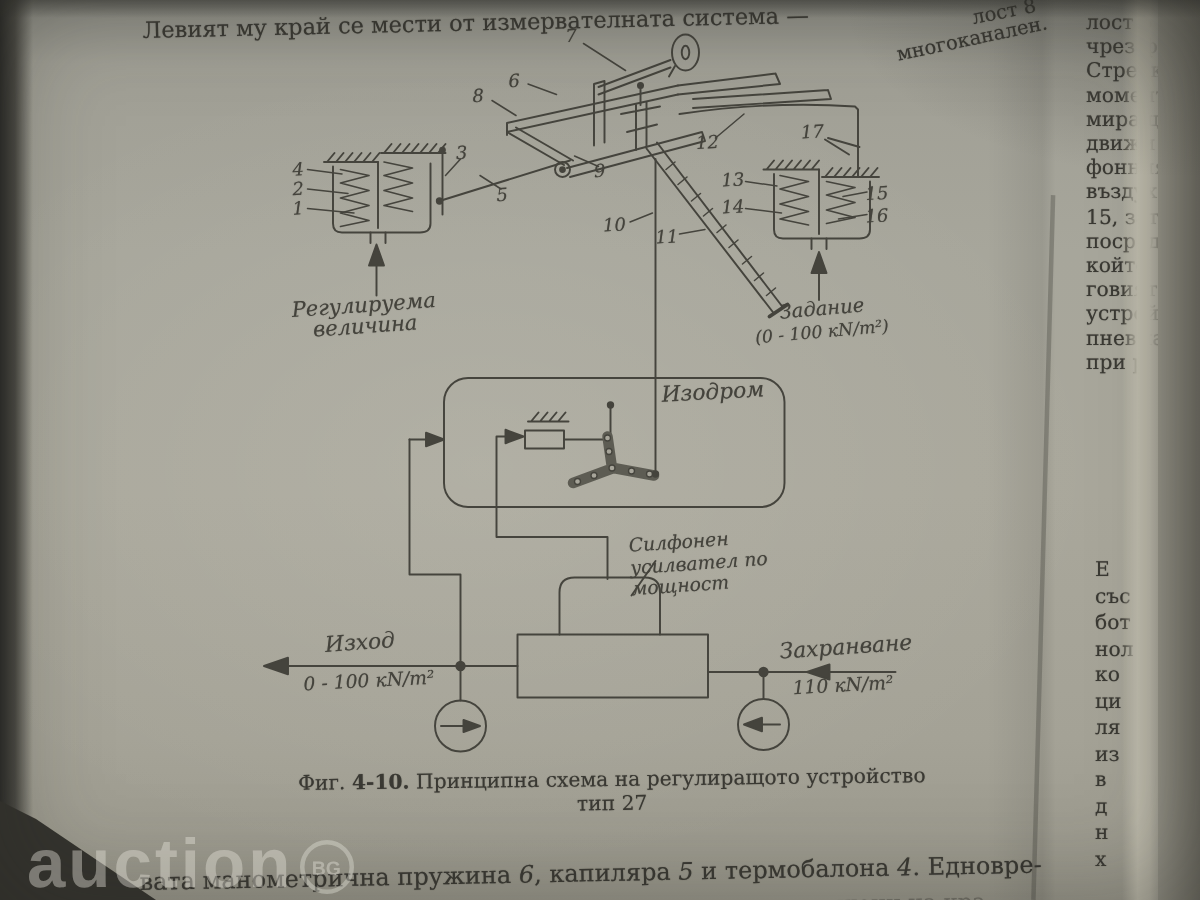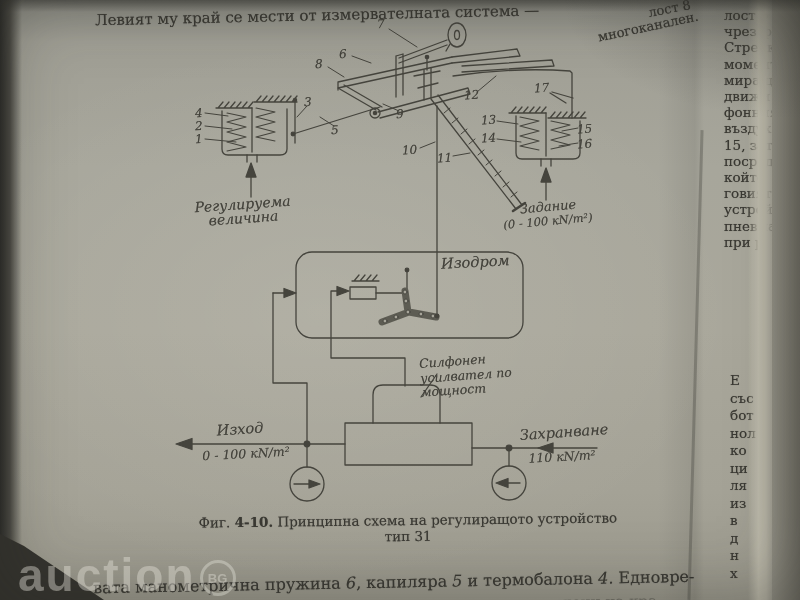--- a/index.html
+++ b/index.html
@@ -237,21 +237,21 @@
 ко
 ци
 ля
 из
 в
 д
 н
 х</div>
 
   <div class="abs txt ctr" style="left:148px;top:512px;width:520px;font-size:13.5px;transform:rotate(-0.7deg)"><span>Фиг. </span><b>4-10.</b><span> Принципна схема на регулиращото устройство</span><br>
-    <span>тип 31</span>
+    <span>тип 27</span>
   </div>
 
   <div class="abs txt" style="left:93px;top:572px;width:660px;font-size:16px;transform:rotate(-1.1deg)"><span>вата манометрична пружина </span><i>6</i><span>, капиляра </span><i>5</i><span> и термобалона </span><i>4</i><span>. Едновре-</span></div>
   <div class="abs txt" style="left:558px;top:593px;font-size:15px;opacity:.4;transform:rotate(-1deg)">жени на кра</div>
 
   <div class="abs crease-shade"></div>
   <div class="abs crease"></div>
   <div class="abs band-right-light"></div>
   <div class="abs band-right-dark"></div>
   <div class="abs edge-left"></div>

